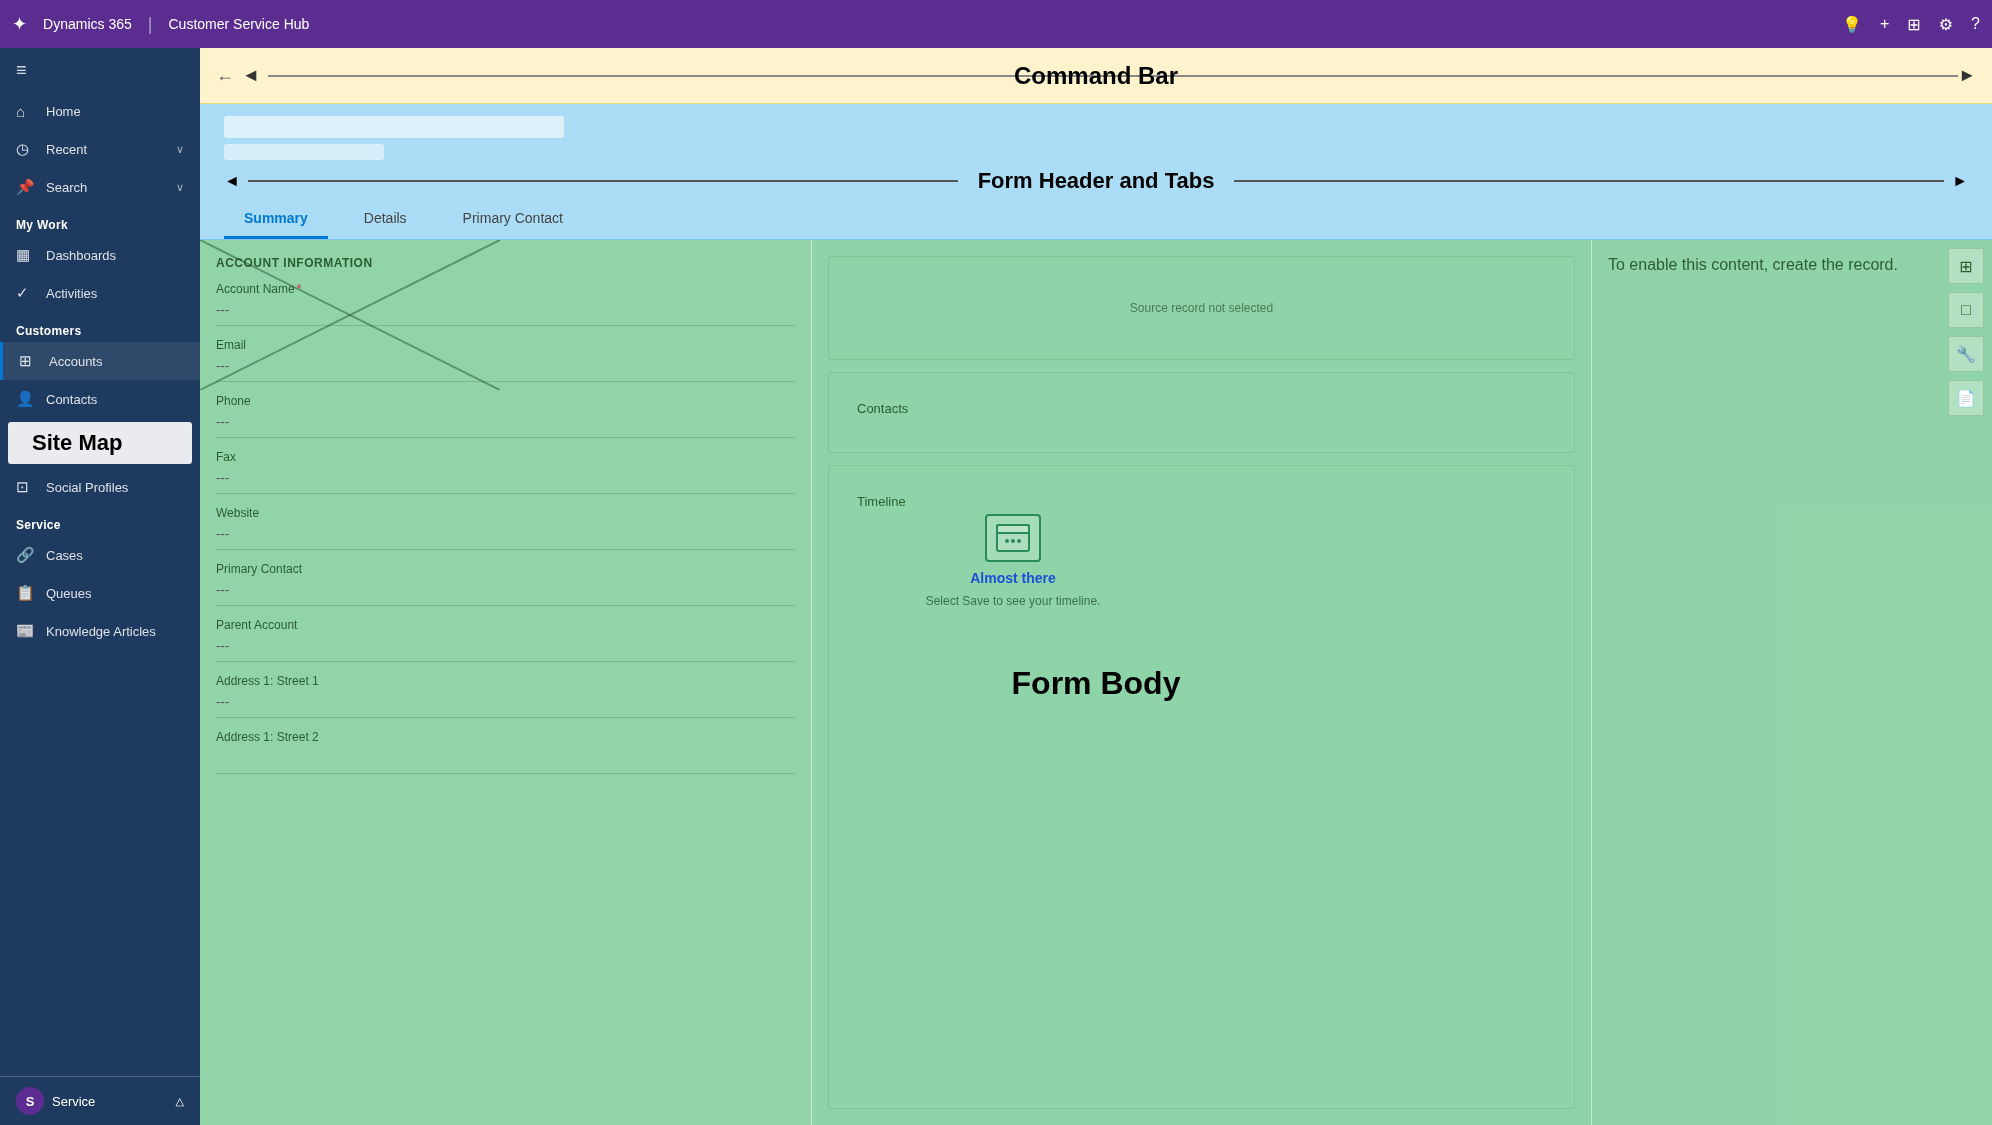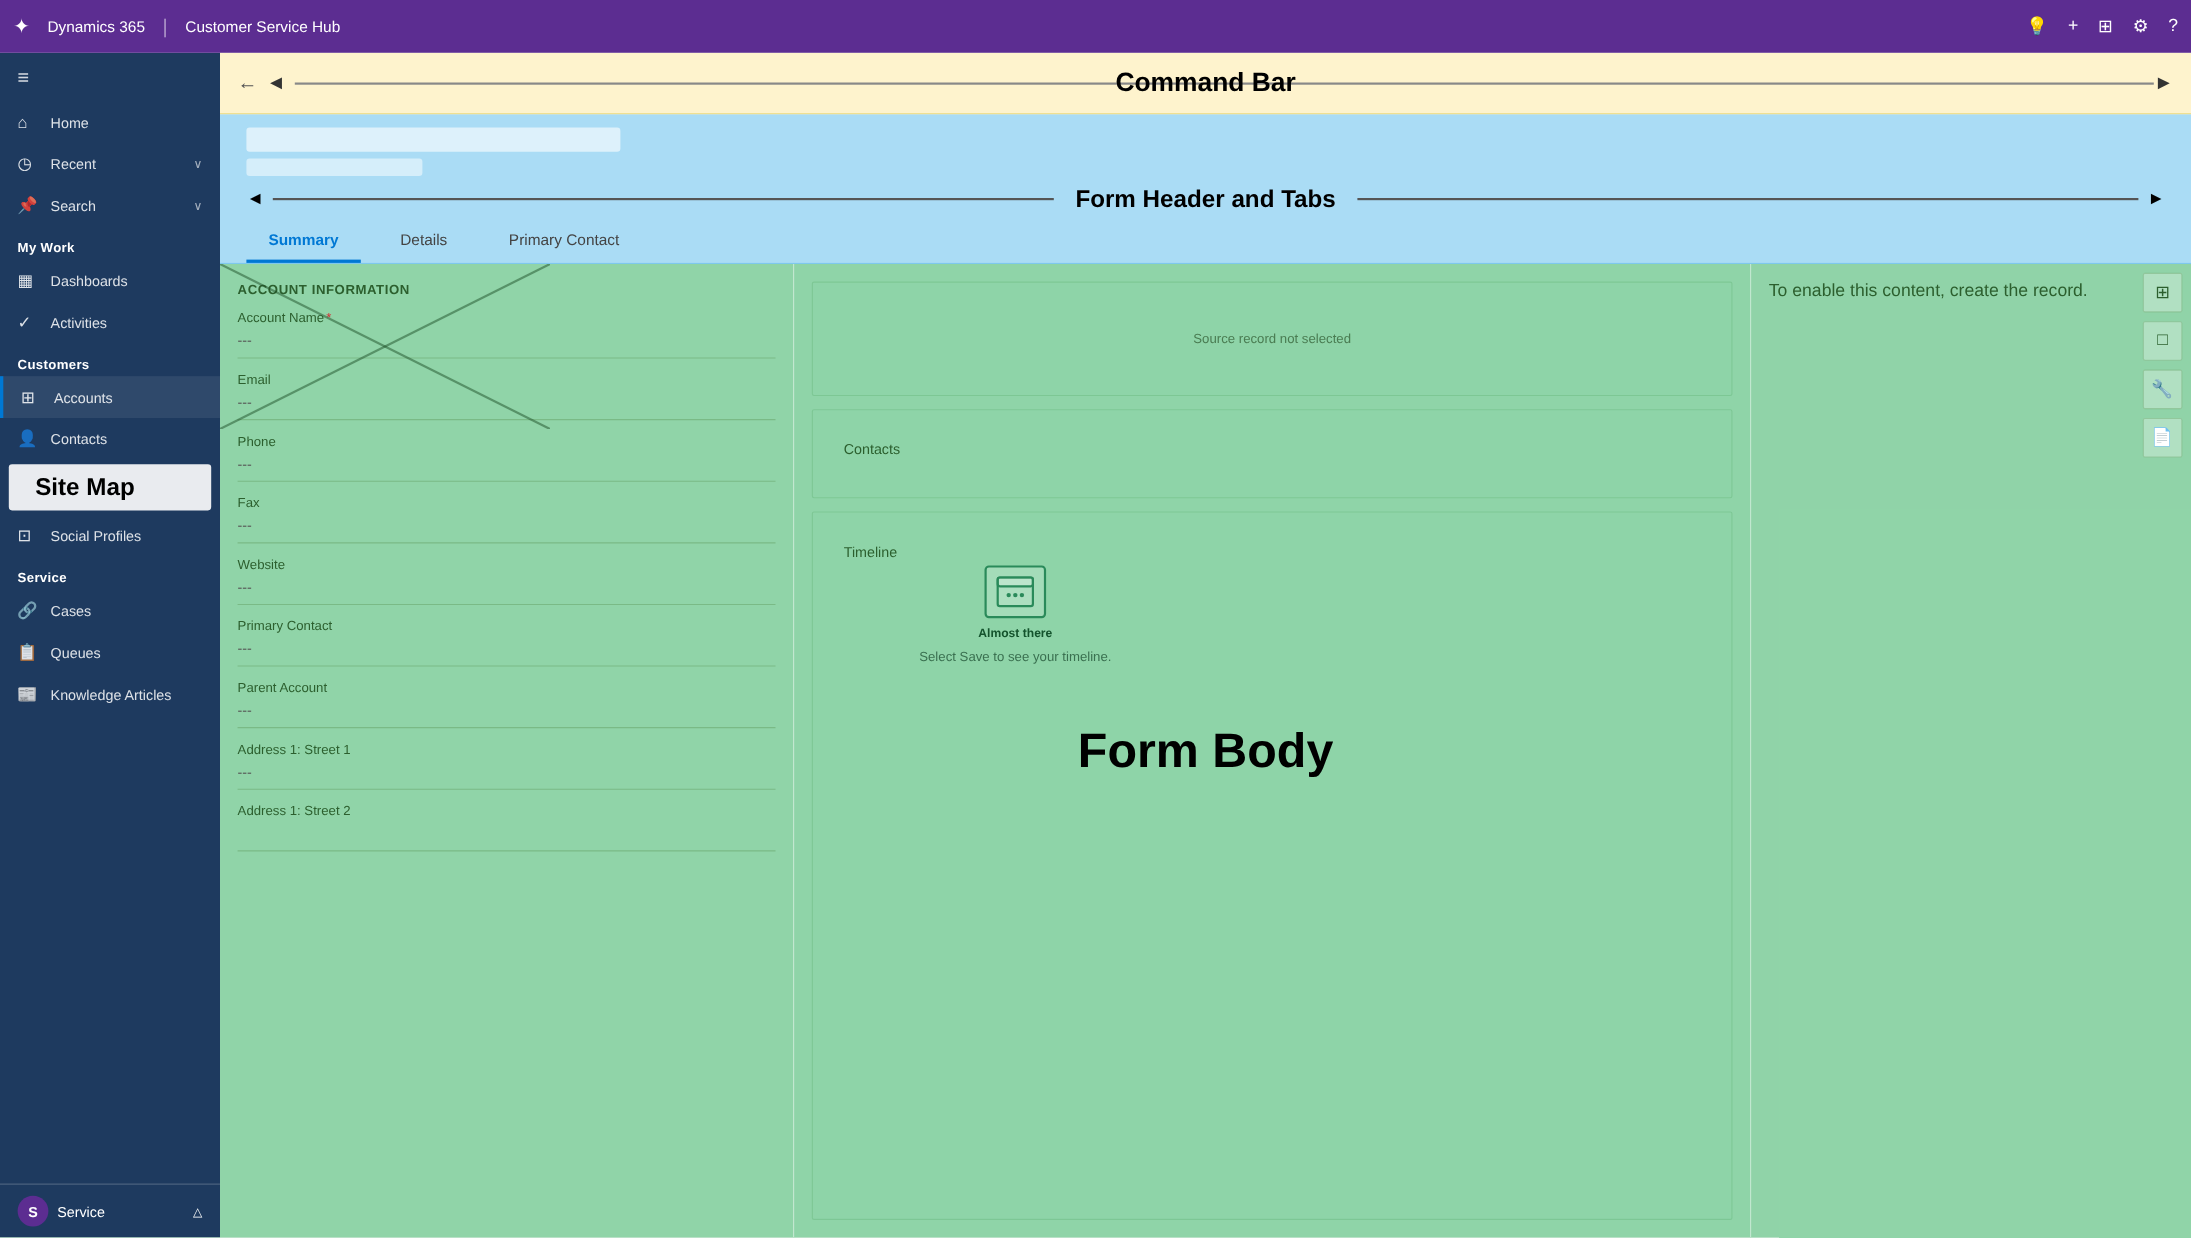--- a/index.html
+++ b/index.html
@@ -245,30 +245,30 @@
       top: 0; left: 0; right: 0; bottom: 0;
       pointer-events: none;
       z-index: 5;
     }
 
     .form-body-label {
       position: absolute;
       left: 50%;
       top: 50%;
       transform: translate(-50%, -50%);
-      font-size: 44px;
+      font-size: 32px;
       font-weight: 700;
       color: black;
       z-index: 10;
       pointer-events: none;
     }
 
     
     .form-left-col {
-      width: 522px;
+      width: 612px;
       border-right: 1px solid rgba(255,255,255,0.5);
       background: rgba(144,212,168,0.4);
       padding: 16px;
       overflow-y: auto;
       flex-shrink: 0;
     }
     .section-title {
       font-size: 12px;
       font-weight: 700;
       color: #2c5f2e;
@@ -329,23 +329,23 @@
       width: 56px;
       height: 48px;
       border: 2px solid #2a8a5a;
       border-radius: 4px;
       display: flex;
       align-items: center;
       justify-content: center;
       background: rgba(255,255,255,0.2);
     }
     .timeline-icon-label {
-      font-size: 11px;
+      font-size: 14px;
       font-weight: 600;
-      color: #14532d;
+      color: #1d4ed8;
     }
     .timeline-icon-sublabel {
       font-size: 12px;
       color: #3a7050;
       text-align: center;
     }
 
     
     .form-right-col {
       width: 400px;

